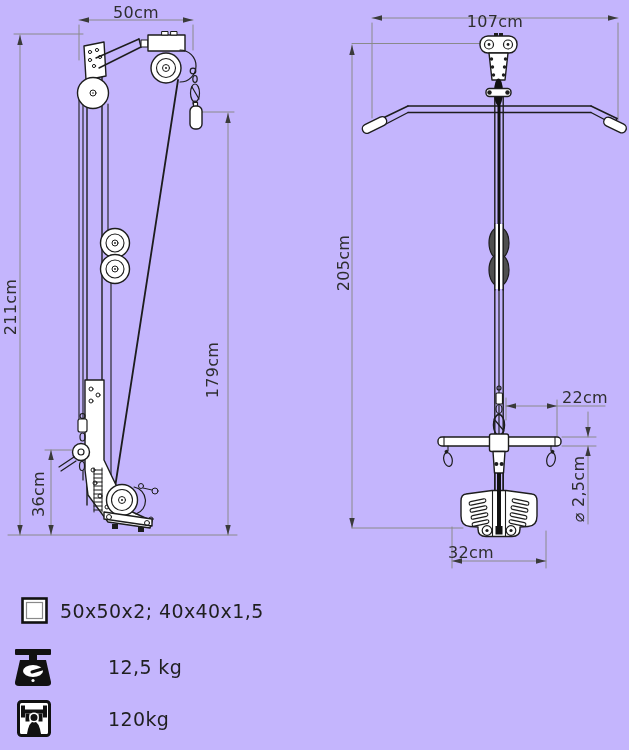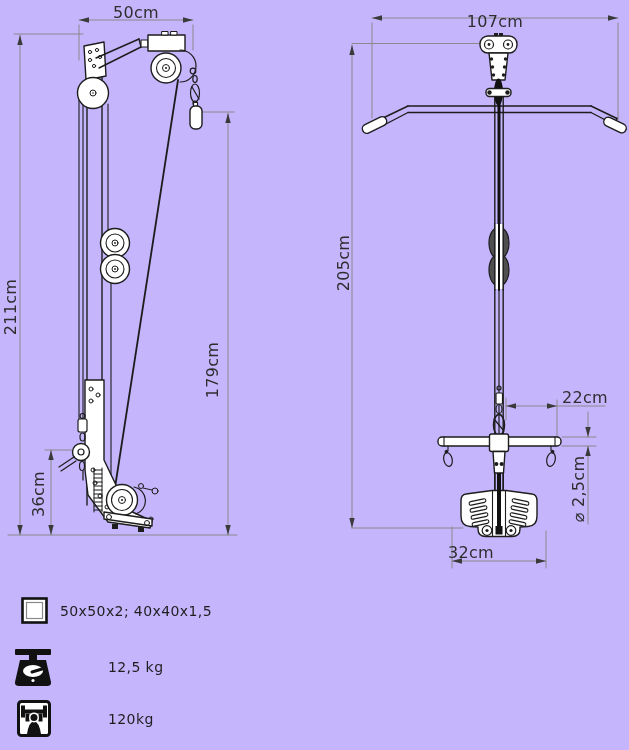--- a/index.html
+++ b/index.html
@@ -7,21 +7,21 @@
     position:relative;width:629px;height:750px;background:#c4b5fd;
     font-family:"DejaVu Sans","Liberation Sans",sans-serif;overflow:hidden;
   }
   .stage svg{position:absolute;left:0;top:0;}
   .dim-label{
     position:absolute;height:20px;line-height:20px;text-align:center;
     font-size:16px;color:#2e2e2e;letter-spacing:0.3px;white-space:nowrap;
   }
   .rot{transform:rotate(-90deg);transform-origin:center center;}
   .legend-text{
-    position:absolute;height:26px;line-height:26px;font-size:14px;color:#1f1f1f;
+    position:absolute;height:26px;line-height:26px;font-size:19px;color:#1f1f1f;
     letter-spacing:0.4px;white-space:nowrap;
   }
   .legend-icon{position:absolute;}
 </style>
 </head>
 <body>
 
 <div class="stage">
 
   <svg width="629" height="750" viewBox="0 0 629 750">

